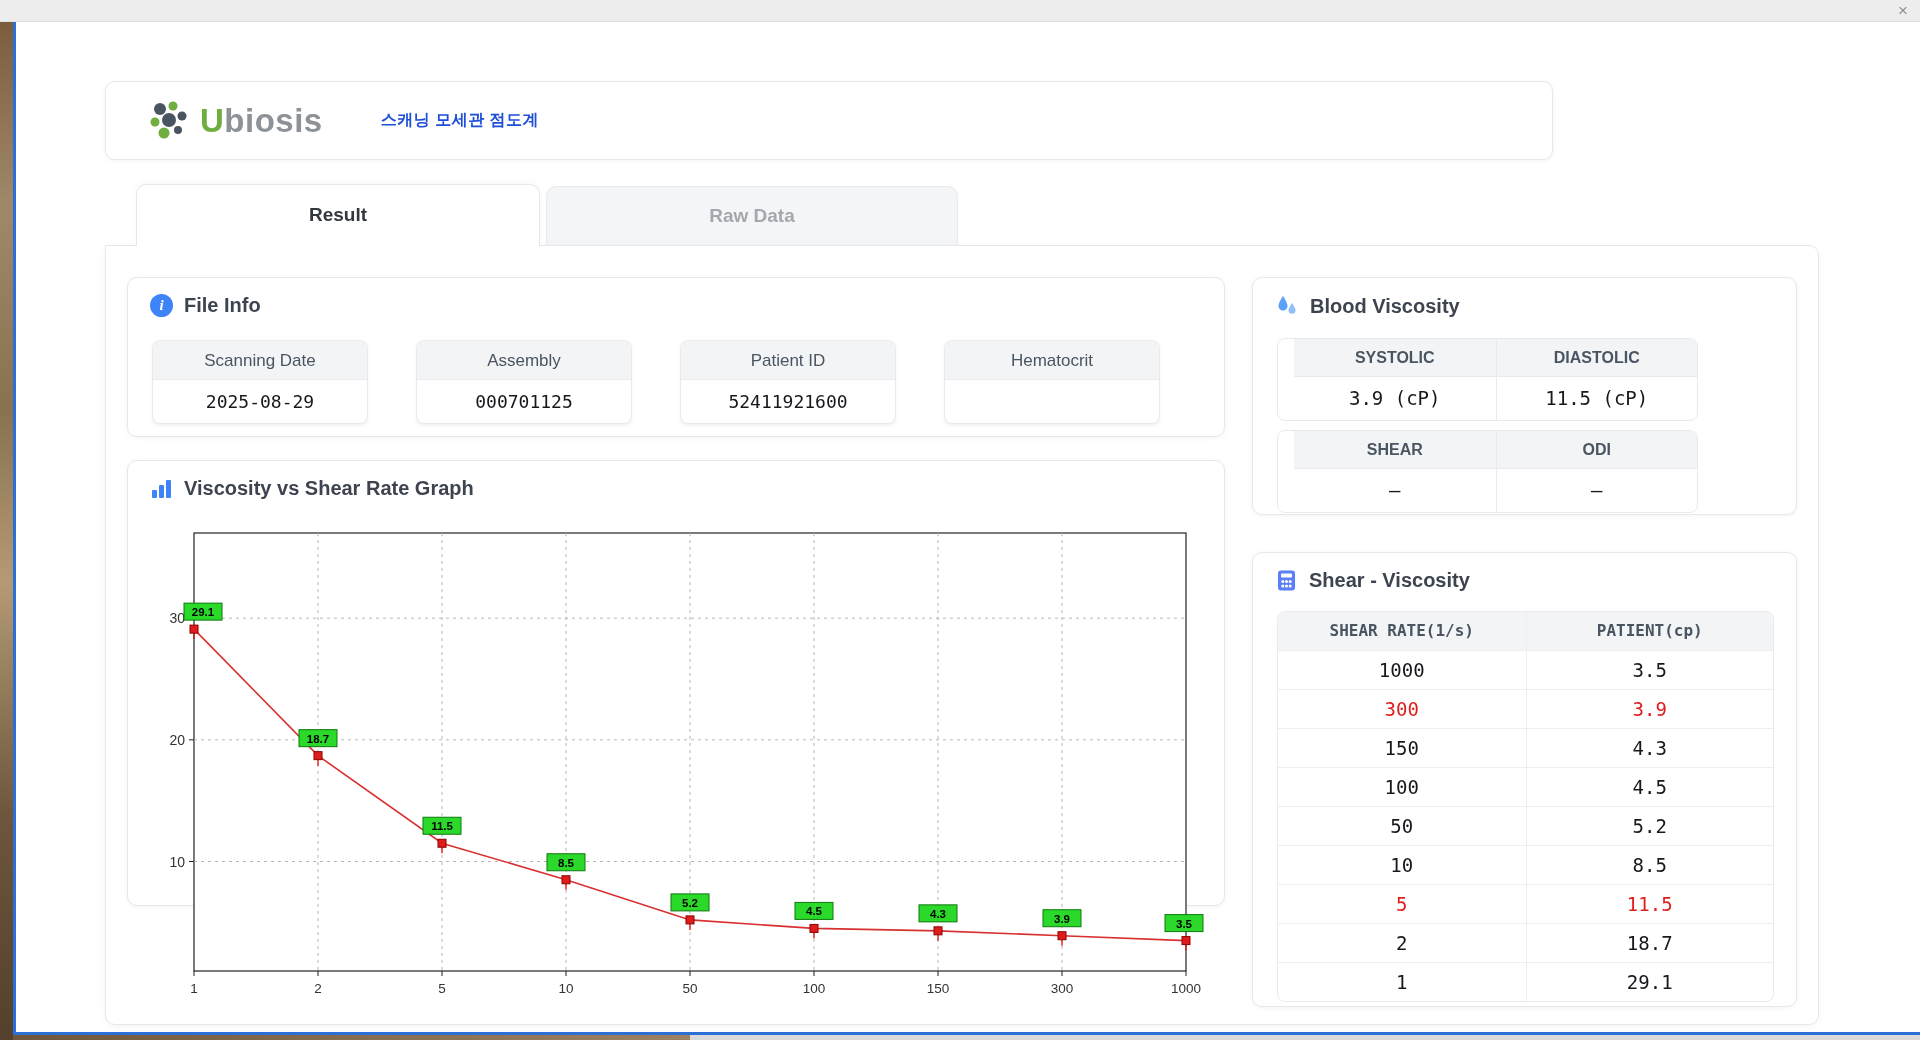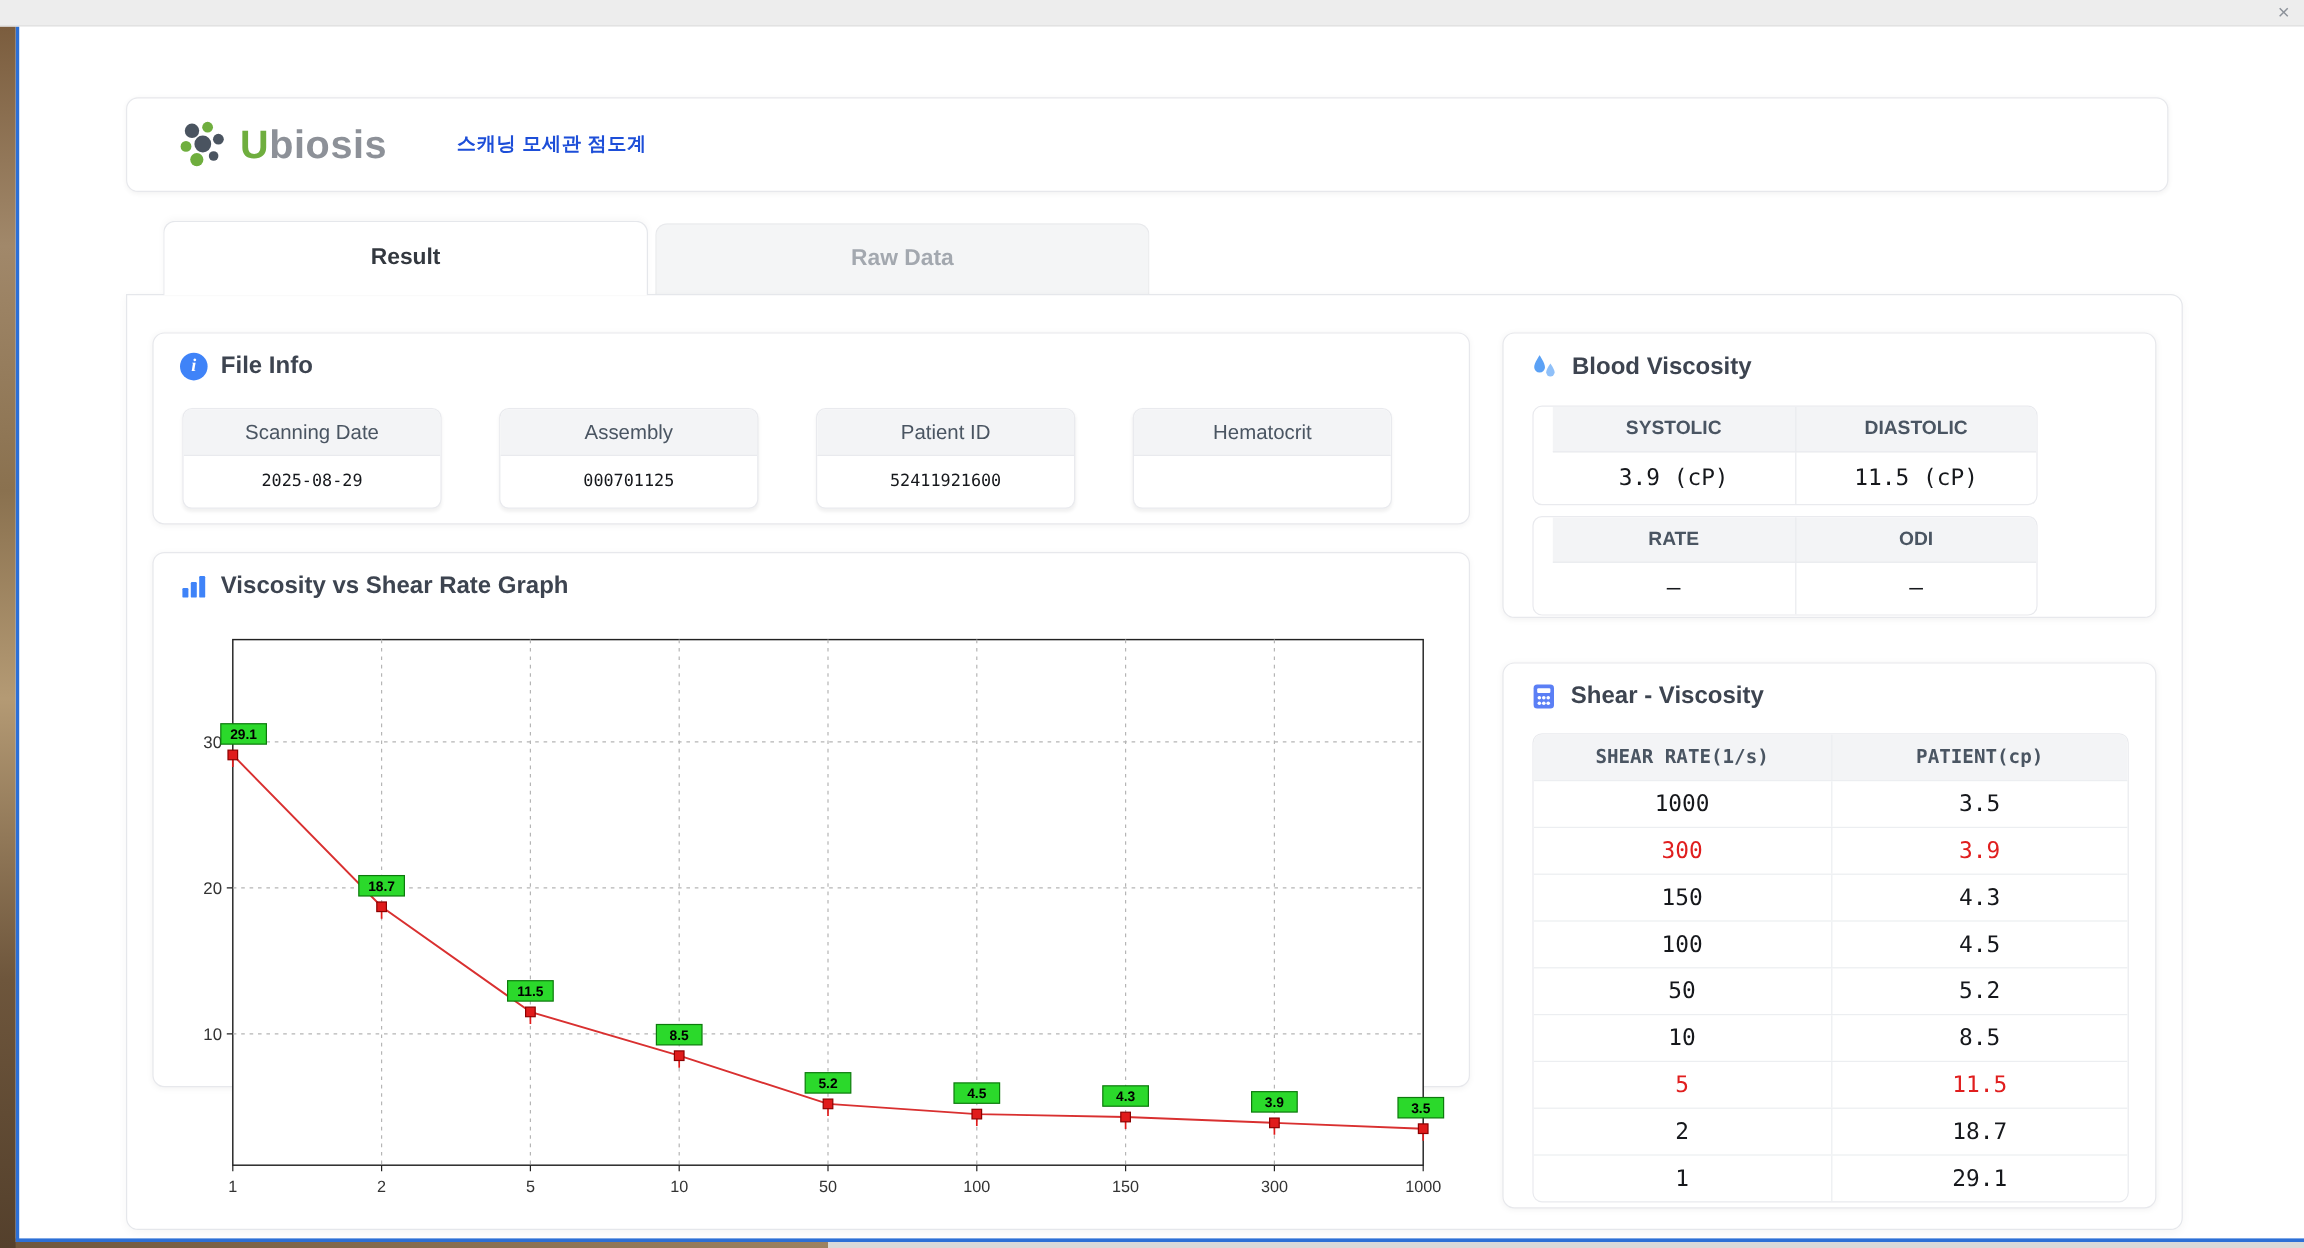--- a/index.html
+++ b/index.html
@@ -16,21 +16,21 @@
                            #b49a74 55%, #6e563c 78%, #54402c 100%); z-index:15; }
   .bottom-strip { position:absolute; left:0; top:1035px; width:1920px; height:5px; z-index:14; }
   .bottom-strip .brown { position:absolute; left:0; top:0; width:690px; height:5px;
                 background:linear-gradient(90deg,#6e563c,#9c8261); }
   .bottom-strip .gray { position:absolute; left:690px; top:0; width:1230px; height:5px; background:#d9d9d9; }
 
   .canvas { position:absolute; left:13px; top:22px; width:1907px; height:1013px;
             background:#fff; border-left:3px solid #2c6fd6; border-bottom:3px solid #2c6fd6; z-index:5; }
 
   
-  .header-card { position:absolute; left:89px; top:59px; width:1702px; height:79px;
+  .header-card { position:absolute; left:89px; top:59px; width:1448px; height:79px;
                  background:#fff; border:1px solid #e7e8ec; border-radius:10px;
                  box-shadow:0 1px 4px rgba(0,0,0,.05); display:flex; align-items:center; padding-left:42px; }
   .logo { display:flex; align-items:center; gap:8px; }
   .logo-text { font-size:33px; font-weight:600; letter-spacing:.5px; }
   .logo-u { color:#6fae3e; }
   .logo-rest { color:#8d9198; }
   .app-title { margin-left:58px; font-size:16px; font-weight:700; color:#1d4ed8; letter-spacing:.5px; }
 
   
   .tab { position:absolute; text-align:center; font-size:19px;
@@ -61,21 +61,21 @@
   .info-icon { width:23px; height:23px; border-radius:50%; background:#3f83f8; color:#fff;
                font-size:15px; font-weight:700; line-height:23px; text-align:center;
                font-family:"Liberation Serif", serif; font-style:italic; }
   .svg-icon { display:block; }
 
   
   .field { position:absolute; top:62px; width:216px; border:1px solid #e9eaee; border-radius:8px;
            overflow:hidden; box-shadow:0 2px 3px rgba(0,0,0,.06); background:#fff; }
   .field-header { height:39px; line-height:39px; background:#f3f4f6; border-bottom:1px solid #e9eaee;
                   text-align:center; font-size:17px; color:#4a5562; }
-  .field-value { height:43px; line-height:43px; text-align:center; font-size:14px; color:#16181c;
+  .field-value { height:43px; line-height:43px; text-align:center; font-size:18px; color:#16181c;
                  font-family:"DejaVu Sans Mono", monospace; }
 
   
   .bv-block { position:absolute; left:24px; width:421px; border:1px solid #e9eaee; border-radius:8px;
               overflow:hidden; display:grid; grid-template-columns:1fr 1fr;padding-left:16px; }
   .bv-b1 { top:60px; }  .bv-b2 { top:152px; }
   .bv-head { height:38px; line-height:38px; background:#f3f4f6; text-align:center;
              font-size:16px; font-weight:600; color:#4a5562; border-bottom:1px solid #e9eaee; }
   .bv-val  { height:43px; line-height:43px; text-align:center; font-size:19px; color:#16181c;
              font-family:"DejaVu Sans Mono", monospace; }
@@ -248,21 +248,21 @@
         </svg>
         <span>Blood Viscosity</span>
       </div>
       <div class="bv-block bv-b1">
         <div class="bv-head">SYSTOLIC</div>
         <div class="bv-head bv-right">DIASTOLIC</div>
         <div class="bv-val">3.9 (cP)</div>
         <div class="bv-val bv-right">11.5 (cP)</div>
       </div>
       <div class="bv-block bv-b2">
-        <div class="bv-head">RATE</div>
+        <div class="bv-head">SHEAR</div>
         <div class="bv-head bv-right">ODI</div>
         <div class="bv-val">–</div>
         <div class="bv-val bv-right">–</div>
       </div>
     </div>
 
     <div class="card shear-card">
       <div class="card-title">
         <svg class="svg-icon" width="23" height="23" viewBox="0 0 23 23">
           <rect x="3" y="1.5" width="17" height="20" rx="3" fill="#5b7ff5"></rect>

